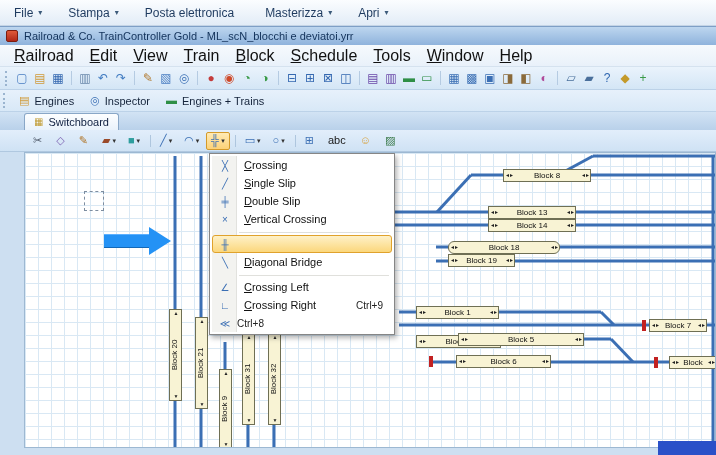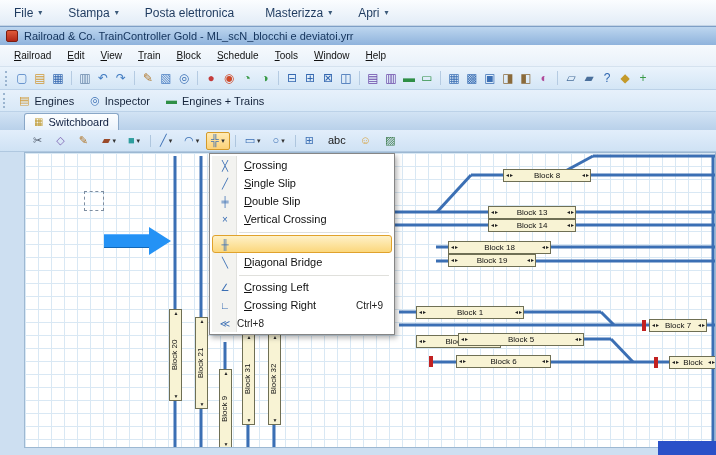--- a/index.html
+++ b/index.html
@@ -18,21 +18,21 @@
 
   
   .titlebar { height:19px; background:linear-gradient(#bdd6ef,#8fb3dc); border-top:1px solid #7e9fc6;
     display:flex; align-items:center; padding:0 6px; gap:6px; }
   .app-icon { width:12px; height:12px; background:linear-gradient(#e05a3a,#b02818); border:1px solid #7c1d10; border-radius:2px; flex:none; }
   .title-text { font-size:11px; color:#12325a; white-space:nowrap; }
 
   
   .menubar { height:22px; background:linear-gradient(#f6fafd,#e9f1fa); border-bottom:1px solid #d5e2ef;
     display:flex; align-items:center; padding:0 6px; }
-  .menu-item { font-size:10px; color:#111; padding:3px 8px; border-radius:2px; cursor:default; }
+  .menu-item { font-size:16px; color:#111; padding:3px 8px; border-radius:2px; cursor:default; }
 
   
   .toolbar-main { height:23px; background:linear-gradient(#eaf3fc,#d4e6f6); border-bottom:1px solid #bcd2e8;
     display:flex; align-items:center; padding:0 4px; }
   .grip { width:4px; height:15px; border-left:2px dotted #9ab4cf; margin:0 4px 0 1px; flex:none; }
   .tb-icon { width:18px; height:18px; display:flex; align-items:center; justify-content:center;
     font-size:12px; line-height:1; border-radius:2px; position:relative; flex:none; cursor:default; }
   .tb-icon[data-variant~="sep-before"] { margin-left:9px; }
   .tb-icon[data-variant~="sep-before"]::before { content:""; position:absolute; left:-5px; top:2px; bottom:2px; width:1px; background:#b5cbe2; }
 
@@ -416,31 +416,31 @@
         <div class="block" style="left: 463px; top: 53px; width: 88px; height: 13px; background: rgb(248, 243, 212); border-color: rgb(111, 111, 84);">
           <span class="cap">◄►</span>
           <span class="lbl">Block 13</span>
           <span class="cap">◄►</span>
         </div>
         <div class="block" style="left: 463px; top: 66px; width: 88px; height: 13px; background: rgb(248, 243, 212); border-color: rgb(111, 111, 84);">
           <span class="cap">◄►</span>
           <span class="lbl">Block 14</span>
           <span class="cap">◄►</span>
         </div>
-        <div class="block" style="left: 423px; top: 88px; width: 103px; height: 13px; background: rgb(248, 243, 212); border-color: rgb(111, 111, 84);">
+        <div class="block" style="left: 423px; top: 88px; width: 112px; height: 13px; background: rgb(248, 243, 212); border-color: rgb(111, 111, 84); border-radius: 6px;">
           <span class="cap">◄►</span>
           <span class="lbl">Block 18</span>
           <span class="cap">◄►</span>
         </div>
-        <div class="block" style="left: 423px; top: 101px; width: 88px; height: 13px; background: rgb(248, 243, 212); border-color: rgb(111, 111, 84);">
+        <div class="block" style="left: 423px; top: 101px; width: 67px; height: 13px; background: rgb(248, 243, 212); border-color: rgb(111, 111, 84);">
           <span class="cap">◄►</span>
           <span class="lbl">Block 19</span>
           <span class="cap">◄►</span>
         </div>
-        <div class="block" style="left: 391px; top: 153px; width: 108px; height: 13px; background: rgb(248, 243, 212); border-color: rgb(111, 111, 84);">
+        <div class="block" style="left: 391px; top: 153px; width: 83px; height: 13px; background: rgb(248, 243, 212); border-color: rgb(111, 111, 84);">
           <span class="cap">◄►</span>
           <span class="lbl">Block 1</span>
           <span class="cap">◄►</span>
         </div>
         <div class="block" style="left: 391px; top: 166px; width: 85px; height: 13px; background: rgb(248, 243, 212); border-color: rgb(111, 111, 84); margin-top: 16px;">
           <span class="cap">◄►</span>
           <span class="lbl">Block 2</span>
           <span class="cap">◄►</span>
         </div>
         <div class="block" style="left: 433px; top: 180px; width: 126px; height: 13px; background: rgb(248, 243, 212); border-color: rgb(111, 111, 84);">

